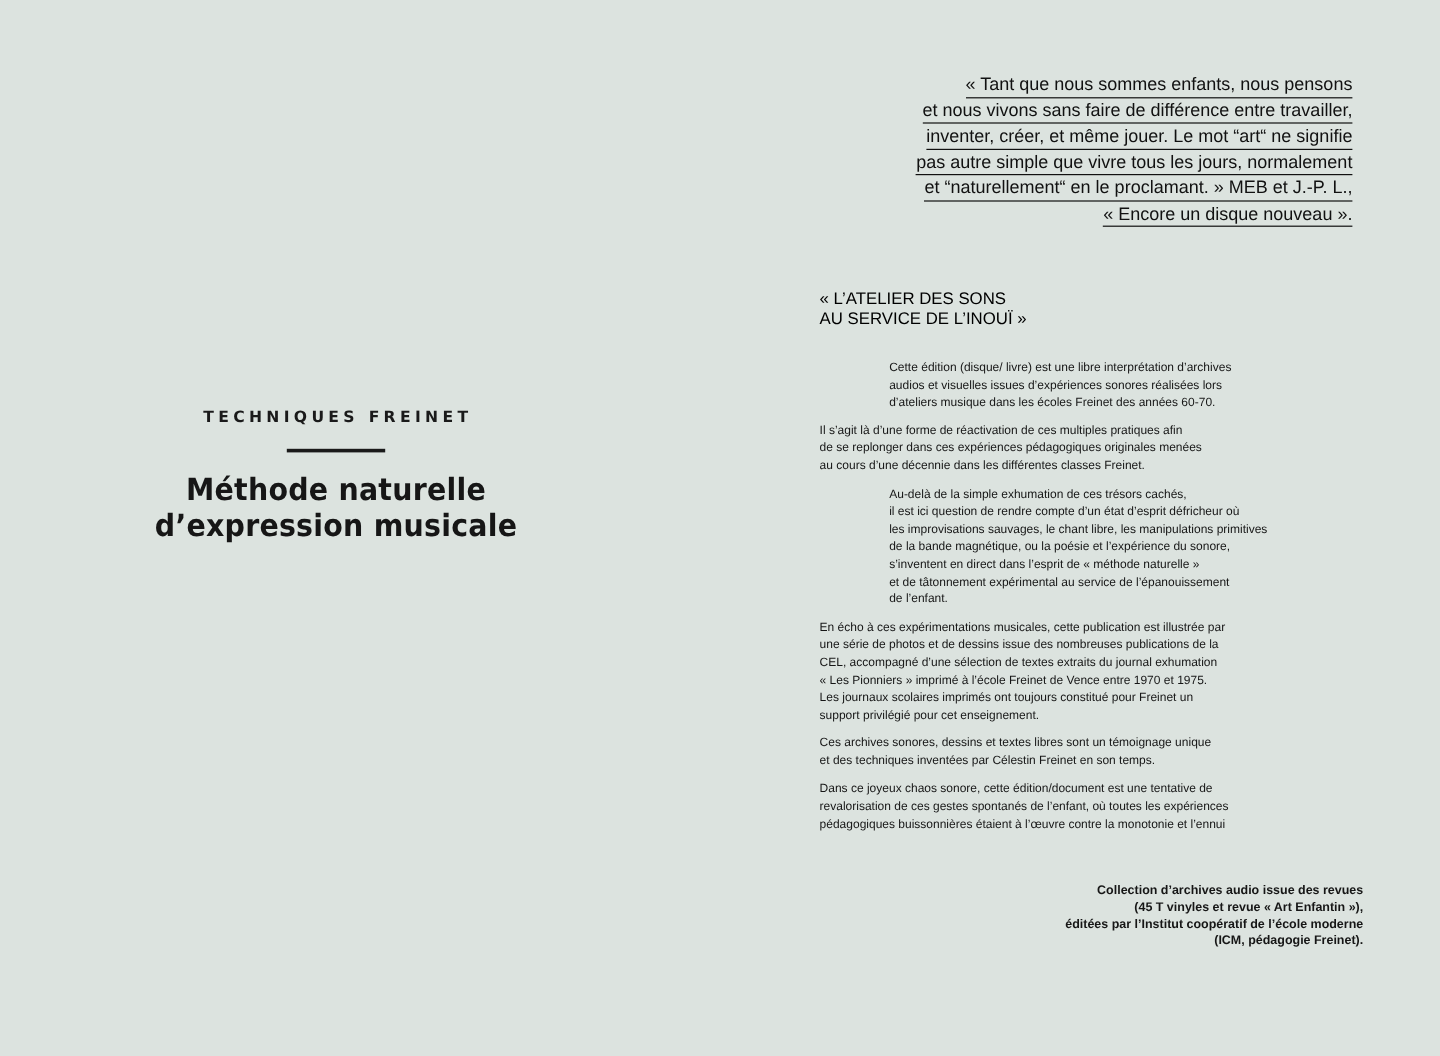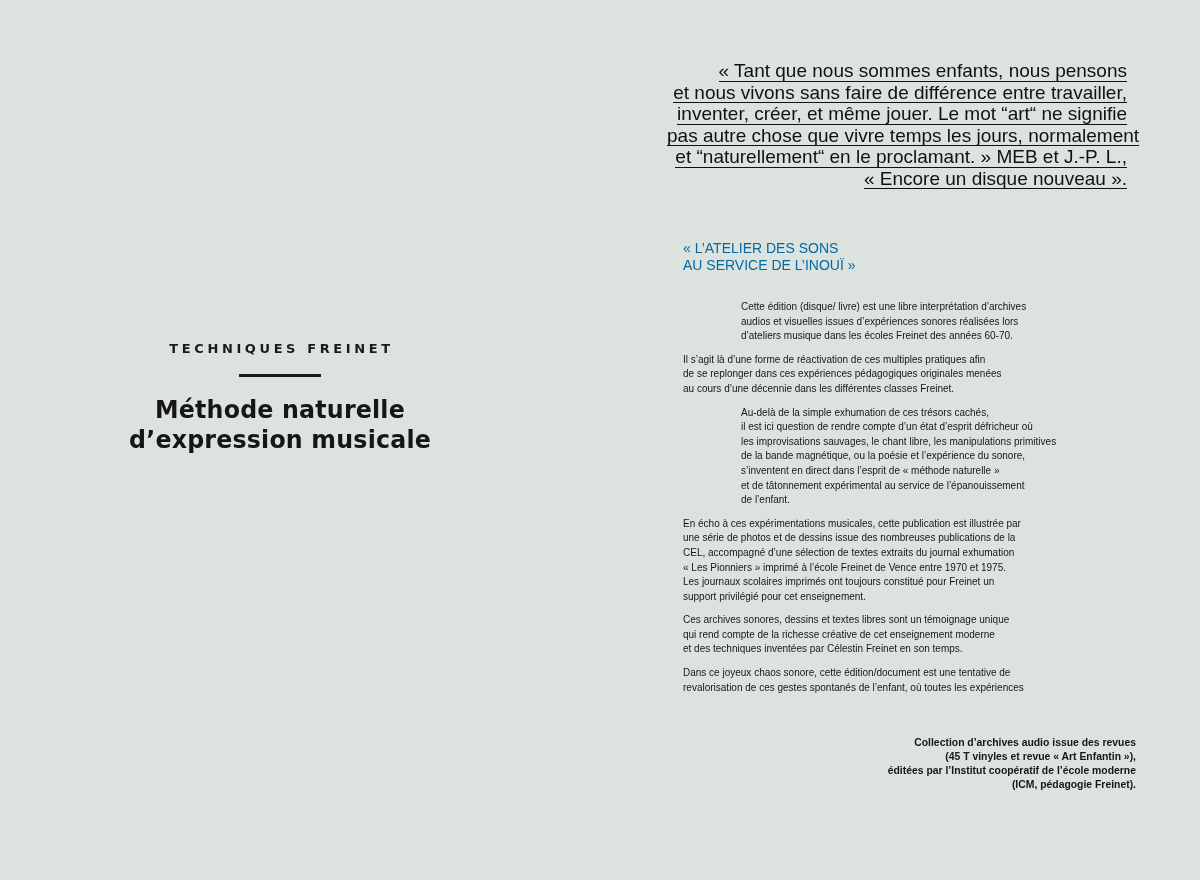--- a/index.html
+++ b/index.html
@@ -60,21 +60,21 @@
       transform-origin: center;
     }
 
     
     .quote {
       position: absolute;
       right: 73px;
       top: 60px;
       width: 460px;
       text-align: right;
-      font-size: 19px;
+      font-size: 15px;
       line-height: 21px;
       color: #111;
     }
     .quote-line {
       display: block;
       white-space: nowrap;
     }
     .quote-line span {
       display: inline-block;
       border-bottom: 1.6px solid #111;
@@ -82,21 +82,21 @@
     }
 
     .section-heading {
       position: absolute;
       left: 83px;
       top: 240px;
       font-size: 14px;
       line-height: 17px;
       margin: 0;
       font-weight: normal;
-      color: #0369a1;
+      color: #000000;
       text-transform: none;
     }
     .section-heading span { display: block; white-space: nowrap; }
 
     .body-text {
       position: absolute;
       left: 83px;
       top: 300px;
       width: 470px;
       font-size: 10px;
@@ -134,21 +134,21 @@
     </h1>
   </div>
 </div>
 
 <div class="page page-right">
 
   <blockquote class="quote" style="margin:0;">
     <span class="quote-line"><span>« Tant que nous sommes enfants, nous pensons</span></span>
     <span class="quote-line"><span>et nous vivons sans faire de différence entre travailler,</span></span>
     <span class="quote-line"><span>inventer, créer, et même jouer. Le mot “art“ ne signifie</span></span>
-    <span class="quote-line"><span>pas autre chose que vivre temps les jours, normalement</span></span>
+    <span class="quote-line"><span>pas autre simple que vivre tous les jours, normalement</span></span>
     <span class="quote-line"><span>et “naturellement“  en le proclamant. » MEB et J.-P. L.,</span></span>
     <span class="quote-line"><span>« Encore un disque nouveau ».</span></span>
   </blockquote>
 
   <h2 class="section-heading">
     <span>« L’ATELIER DES SONS</span>
     <span>AU SERVICE DE L’INOUÏ »</span>
   </h2>
 
   <div class="body-text">
@@ -174,26 +174,26 @@
     <p class="para">
       <span>En écho à ces expérimentations musicales, cette publication est illustrée par</span>
       <span>une série de photos et de dessins issue des nombreuses publications de la</span>
       <span>CEL, accompagné d’une sélection de textes extraits du journal exhumation</span>
       <span>« Les Pionniers » imprimé à l’école Freinet de Vence entre 1970 et 1975.</span>
       <span>Les journaux scolaires imprimés ont toujours constitué pour Freinet un</span>
       <span>support privilégié pour cet enseignement.</span>
     </p>
     <p class="para">
       <span>Ces archives sonores, dessins et textes libres sont un témoignage unique</span>
-      <span>qui rend compte de la richesse créative de cet enseignement moderne</span>
       <span>et des techniques inventées par Célestin Freinet en son temps.</span>
     </p>
     <p class="para">
       <span>Dans ce joyeux chaos sonore, cette édition/document est une tentative de</span>
       <span>revalorisation de ces gestes spontanés de l’enfant, où toutes les expériences</span>
+      <span>pédagogiques buissonnières étaient à l’œuvre contre la monotonie et l’ennui</span>
     </p>
   </div>
 
   <div class="colophon">
     <span>Collection d’archives audio issue des revues</span>
     <span>(45 T vinyles et revue « Art Enfantin »),</span>
     <span>éditées par l’Institut coopératif de l’école moderne</span>
     <span>(ICM, pédagogie Freinet).</span>
   </div>
 </div>

